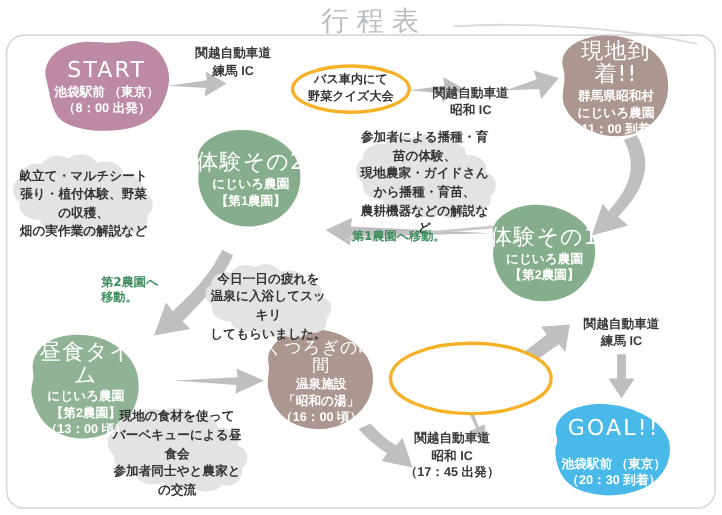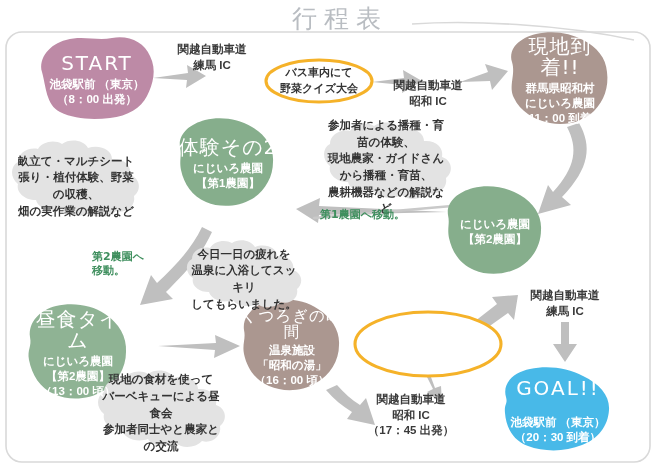--- a/index.html
+++ b/index.html
@@ -241,20 +241,21 @@
   </div>
 
   <div class="node" style="left:510px; top:40px; width:100px; height:82px;">
     <div class="big jp">現地到着!!</div>
     <div class="sub">群馬県昭和村
 にじいろ農園
 （11：00 到着）</div>
   </div>
 
   <div class="node" style="left:443px; top:192px; width:104px; height:80px;">
+    <div class="big jp">体験その1</div>
     <div class="sub">にじいろ農園
 【第2農園】</div>
   </div>
 
   <div class="node" style="left:176px; top:124px; width:104px; height:80px;">
     <div class="big jp">体験その2</div>
     <div class="sub">にじいろ農園
 【第1農園】</div>
   </div>
 

